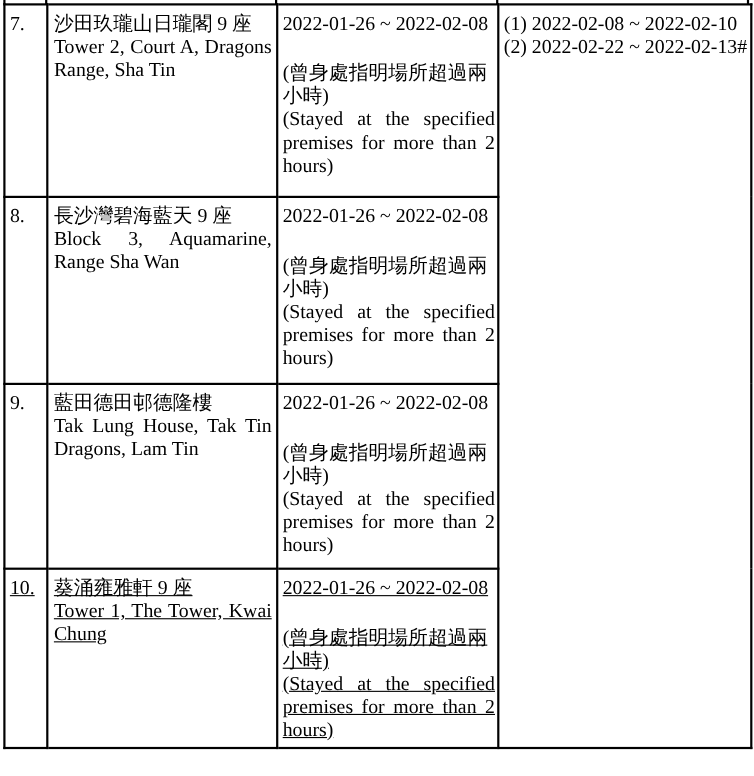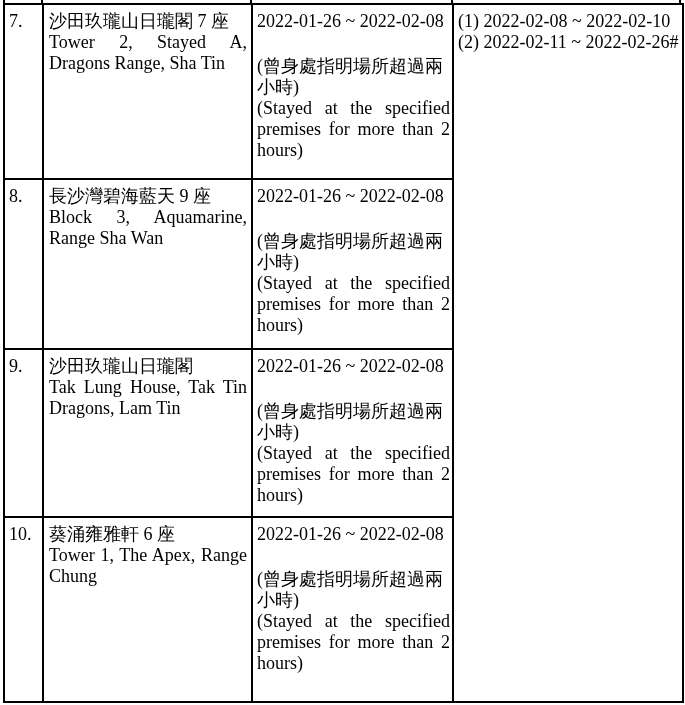--- a/index.html
+++ b/index.html
@@ -40,21 +40,21 @@
   col.c4 { width: 230px; }
 
   td.c-num    { padding: 6px 2px 4px 4px; }
   td.c-prem   { padding: 6px 4px 4px 5px; }
   td.c-period { padding: 6px 2px 4px 4px; }
   td.c-dates  { padding: 6px 2px 4px 4px; margin-top: 12px; }
 
   tr.r1 { height: 175px; }
   tr.r2 { height: 170px; }
   tr.r3 { height: 168px; }
-  tr.r4 { height: 185px; }
+  tr.r4 { height: 163px; text-decoration: underline; }
 
   .justify { text-align: justify; }
   .zh-note { margin-top: 24px; }
 </style>
 </head>
 <body>
 
 <div class="page">
 
   <div class="stub stub1"></div>
@@ -68,65 +68,65 @@
       <col class="c1">
         <col class="c2">
         <col class="c3">
         <col class="c4">
     </colgroup>
     <tbody>
 
       <tr class="r1">
         <td class="c-num">7.</td>
         <td class="c-prem">
-          <div>沙田玖瓏山日瓏閣 7 座</div>
-          <div class="justify">Tower 2, Stayed A, Dragons Range, Sha Tin</div>
+          <div>沙田玖瓏山日瓏閣 9 座</div>
+          <div class="justify">Tower 2, Court A, Dragons Range, Sha Tin</div>
         </td>
         <td class="c-period">
           <div>2022-01-26 ~ 2022-02-08</div>
           <div class="zh-note">(曾身處指明場所超過兩小時)</div>
           <div class="justify">(Stayed at the specified premises for more than 2 hours)</div>
         </td>
         <td class="c-dates" rowspan="4">
           <div>(1) 2022-02-08 ~ 2022-02-10</div>
-          <div>(2) 2022-02-11 ~ 2022-02-26#</div>
+          <div>(2) 2022-02-22 ~ 2022-02-13#</div>
         </td>
       </tr>
 
       <tr class="r2">
         <td class="c-num">8.</td>
         <td class="c-prem">
           <div>長沙灣碧海藍天 9 座</div>
           <div class="justify">Block 3, Aquamarine, Range Sha Wan</div>
         </td>
         <td class="c-period">
           <div>2022-01-26 ~ 2022-02-08</div>
           <div class="zh-note">(曾身處指明場所超過兩小時)</div>
           <div class="justify">(Stayed at the specified premises for more than 2 hours)</div>
         </td>
       </tr>
 
       <tr class="r3">
         <td class="c-num">9.</td>
         <td class="c-prem">
-          <div>沙田玖瓏山日瓏閣</div>
+          <div>藍田德田邨德隆樓</div>
           <div class="justify">Tak Lung House, Tak Tin Dragons, Lam Tin</div>
         </td>
         <td class="c-period">
           <div>2022-01-26 ~ 2022-02-08</div>
           <div class="zh-note">(曾身處指明場所超過兩小時)</div>
           <div class="justify">(Stayed at the specified premises for more than 2 hours)</div>
         </td>
       </tr>
 
       <tr class="r4">
         <td class="c-num">10.</td>
         <td class="c-prem">
-          <div>葵涌雍雅軒 6 座</div>
-          <div class="justify">Tower 1, The Apex, Range Chung</div>
+          <div>葵涌雍雅軒 9 座</div>
+          <div class="justify">Tower 1, The Tower, Kwai Chung</div>
         </td>
         <td class="c-period">
           <div>2022-01-26 ~ 2022-02-08</div>
           <div class="zh-note">(曾身處指明場所超過兩小時)</div>
           <div class="justify">(Stayed at the specified premises for more than 2 hours)</div>
         </td>
       </tr>
 
     </tbody>
   </table>

